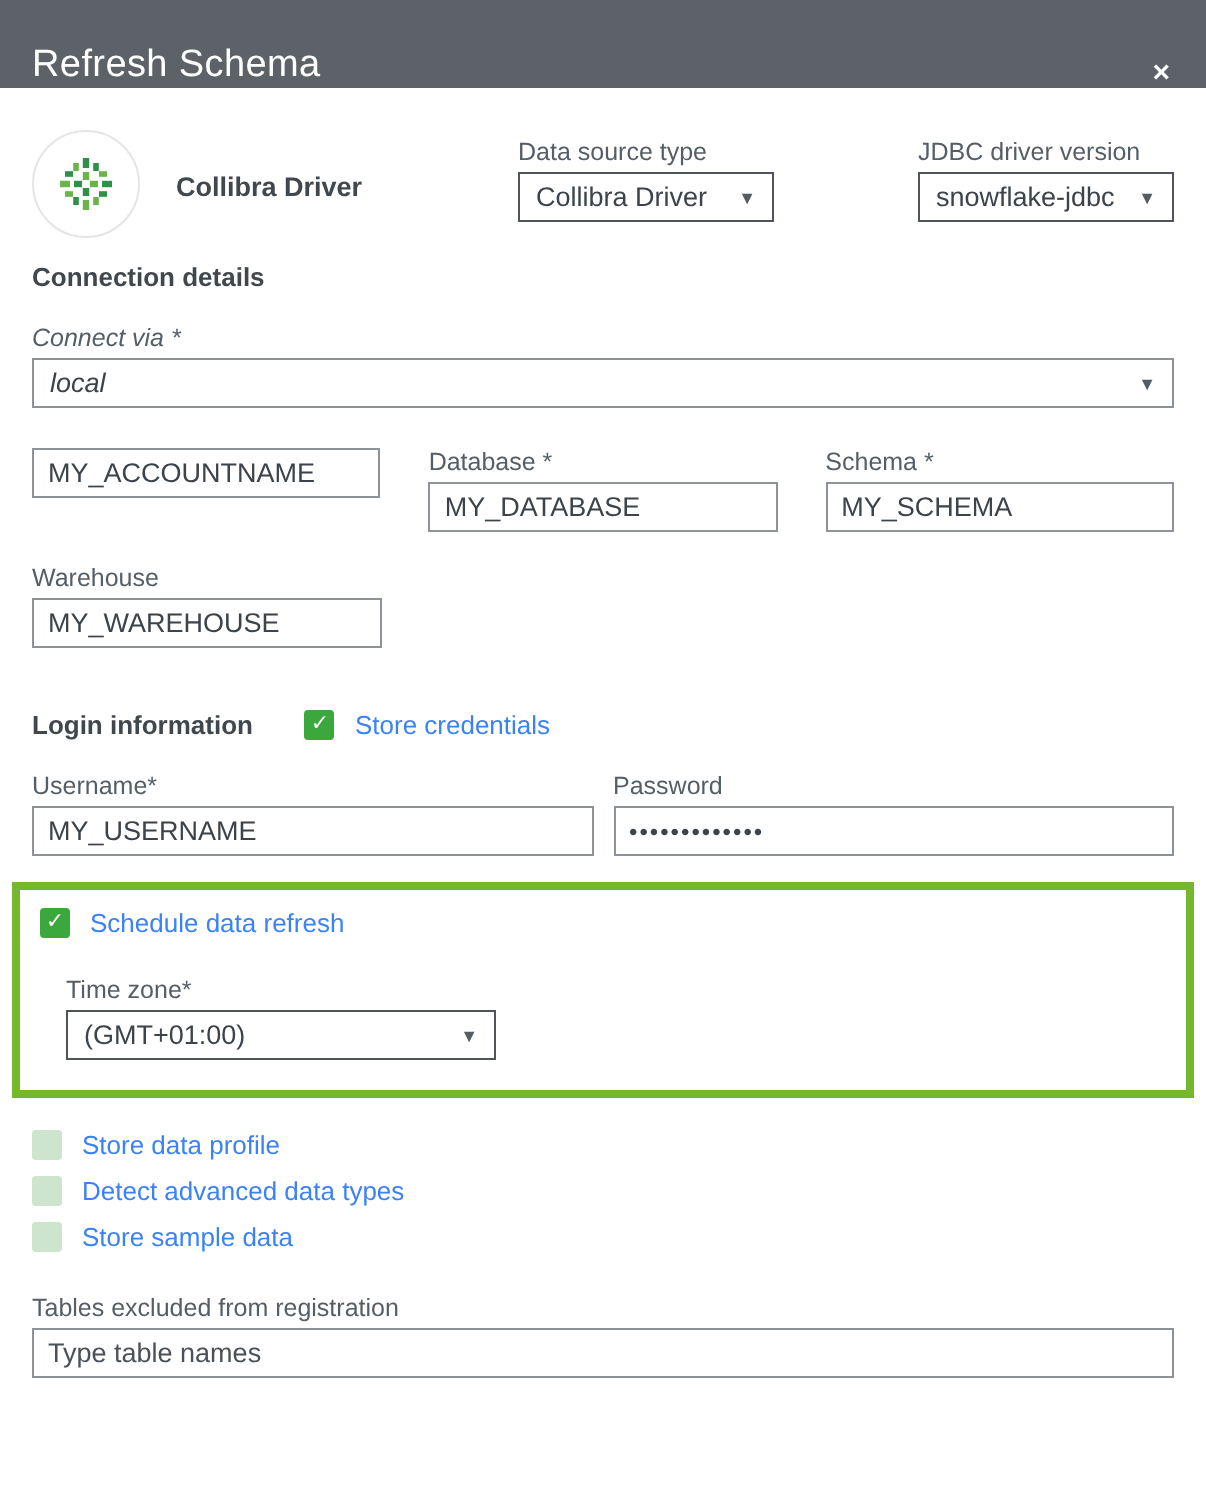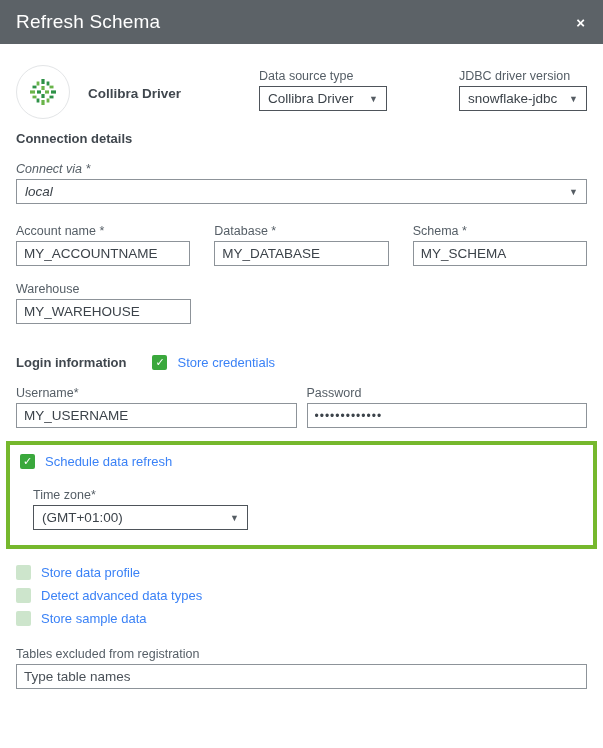--- a/index.html
+++ b/index.html
@@ -1,21 +1,21 @@
 <!DOCTYPE html>
 <html><head>
 <meta charset="utf-8">
 <style>
   * { box-sizing: border-box; margin: 0; padding: 0; }
   html,body { background:#fff; }
   body { font-family: "Liberation Sans","DejaVu Sans",sans-serif; width:603px; }
   .dialog { position:relative; width:603px; height:748px; background:#fff; overflow:hidden; }
 
   
-  .hdr { height:44px; background:#5c6267; color:#fff; display:flex; align-items:center;
+  .hdr { height:44px; background:#5c6267; color:#fff; display:flex; align-items:flex-end;
          justify-content:space-between; padding:0 18px 0 16px;gap:20px; }
   .hdr-title { font-size:19px; font-weight:400; letter-spacing:.2px; }
   .hdr-close { color:#fff; font-size:15px; font-weight:700; cursor:pointer; line-height:1; }
 
   .content { padding:0 16px; }
 
   
   .driver-row { display:flex; align-items:flex-start; margin-top:17px; }
   .logo-circle { width:54px; height:54px; border:1px solid #e3e5e7; border-radius:50%;
                  display:flex; align-items:center; justify-content:center; flex:0 0 auto; margin-top:4px; }
@@ -128,21 +128,20 @@
     <div class="connectvia">
       <span class="fld-label">Connect via *</span>
       <div class="select select-full">
         <span>local</span>
         <span class="arrow">▼</span>
       </div>
     </div>
 
     <div class="row3">
       <div>
-        <span class="fld-label">Account name *</span>
         <input class="txt" value="MY_ACCOUNTNAME" style="">
       </div>
       <div>
         <span class="fld-label">Database *</span>
         <input class="txt" value="MY_DATABASE" style="">
       </div>
       <div>
         <span class="fld-label">Schema *</span>
         <input class="txt" value="MY_SCHEMA" style="">
       </div>

